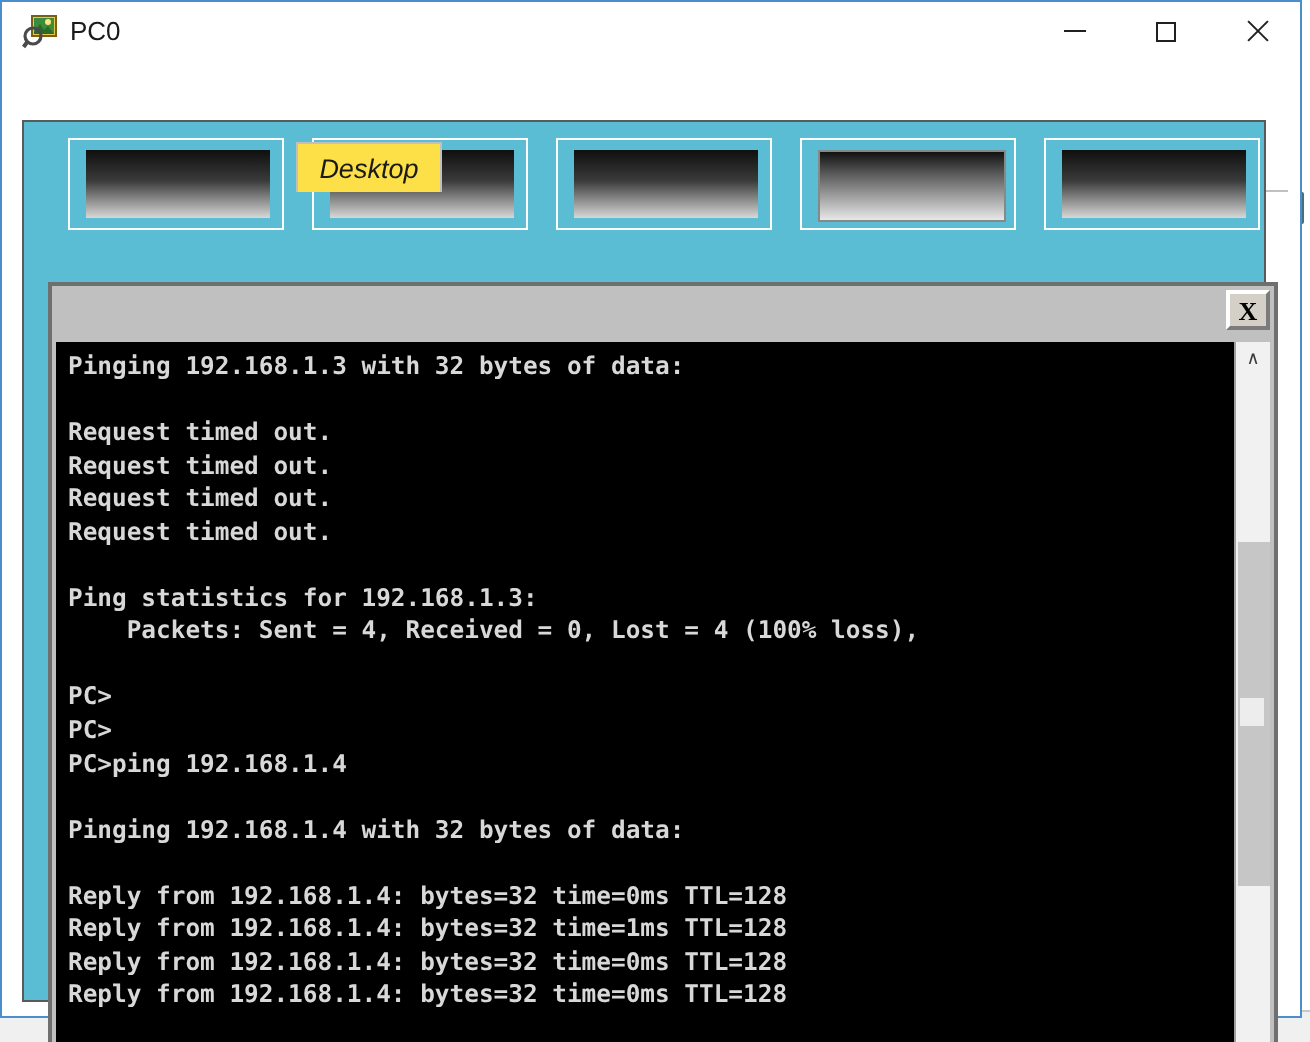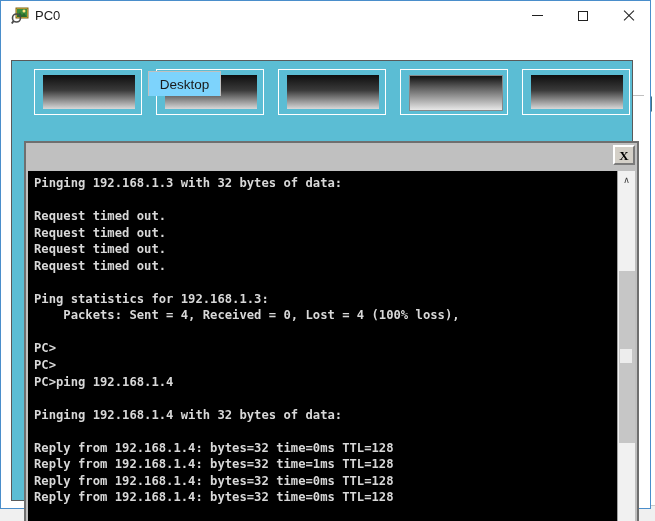--- a/index.html
+++ b/index.html
@@ -170,25 +170,26 @@
     color: #1a1a1a;
     background: #f2f2f2;
     border: 1px solid #c0c0c0;
     border-bottom: none;
     margin-right: -1px;
     box-sizing: border-box;
     cursor: default;
     font-family: "Liberation Sans", sans-serif;
   }
   .tab.active {
-    background: #7dd3fc;
+    background: #fde047;
     height: 25px;
     z-index: 3;
     font-size: 13.5px;
     padding: 12px 11px;
+    font-style: italic;
   }
 
   
   #desktop-panel {
     position: absolute;
     left: 10px; top: 59px;
     width: 622px; height: 441px;
     background: #5bbdd4;
     border: 1px solid #5a5a5a;
     box-sizing: border-box;

